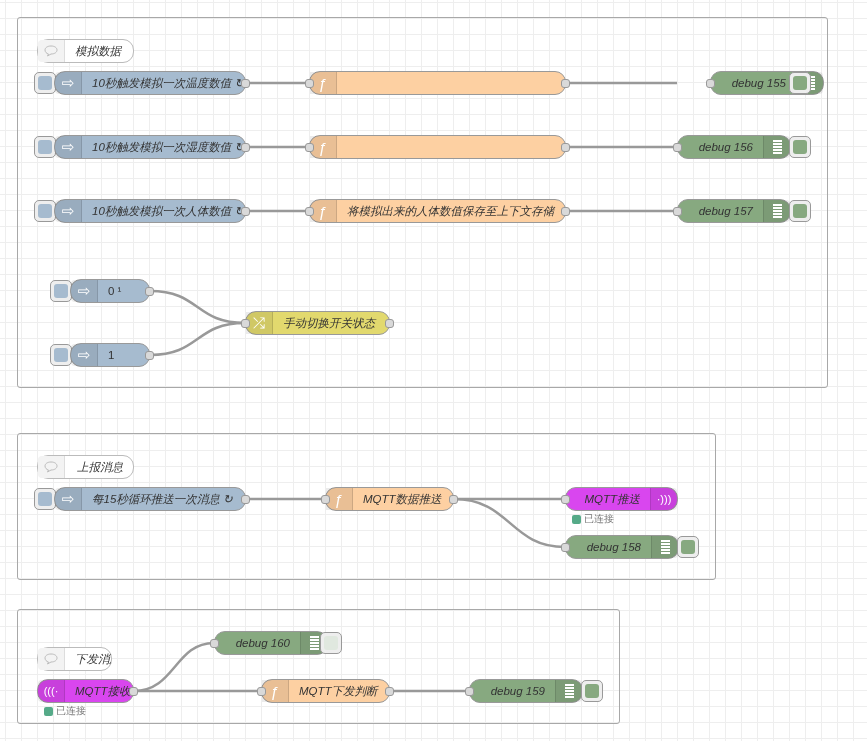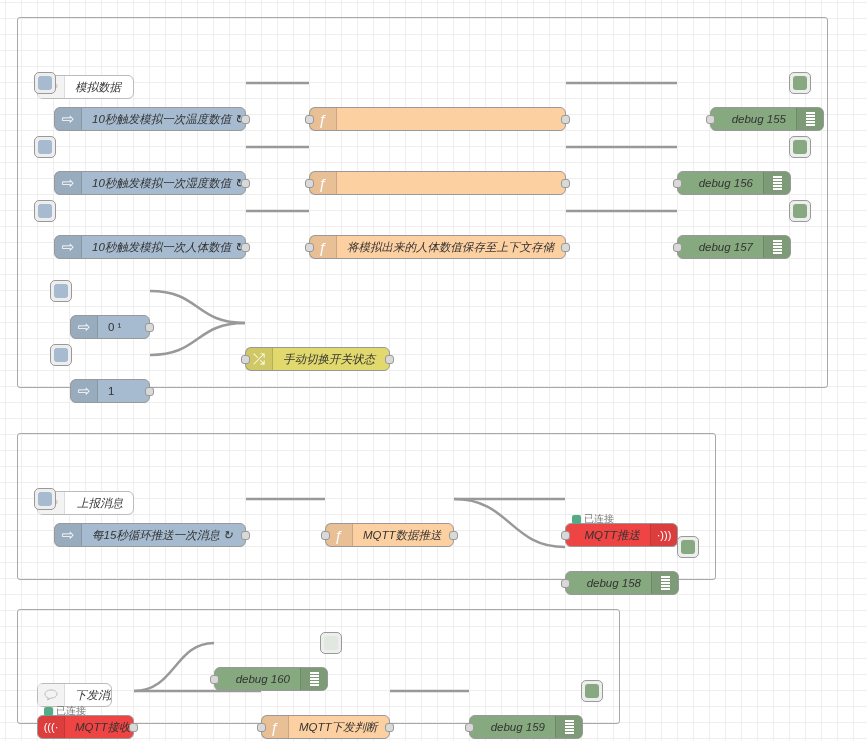--- a/index.html
+++ b/index.html
@@ -13,23 +13,23 @@
     background-position:5px 2px;
     font-family:"Liberation Sans", sans-serif;
   }
   .group {
     position:absolute; border:1.5px solid #a8a8a8; border-radius:3px;
     box-sizing:border-box;
   }
   #wires { position:absolute; left:0; top:0; width:867px; height:741px; pointer-events:none; }
   #wires path { fill:none; stroke:#999999; stroke-width:2.5; }
   .node {
-    position:absolute; height:24px; border:1px solid #999; border-radius:6px;
+    position:absolute; height:24px; border:1px solid #999; border-radius:11px;
     box-sizing:border-box; display:flex; align-items:center;
-    font-size:11.5px; font-style:italic; color:#333;margin-top:36px;
+    font-size:11.5px; font-style:italic; color:#333;
   }
   .node .icon {
     width:26px; height:100%; display:flex; align-items:center; justify-content:center;
     background:rgba(0,0,0,0.08); border-right:1px solid rgba(0,0,0,0.12);
     color:#fff; font-size:15px; font-style:normal; flex:none;
   }
   .node .icon.right { border-right:none; border-left:1px solid rgba(0,0,0,0.12); }
   .node .icon:first-child { border-radius:4px 0 0 4px; }
   .node .icon.right { border-radius:0 4px 4px 0; }
   .node .label { flex:1; padding:0 10px; white-space:nowrap; overflow:hidden; }
@@ -37,21 +37,21 @@
   .port {
     position:absolute; width:9px; height:9px; background:#d9d9d9;
     border:1px solid #999; border-radius:3px; box-sizing:border-box; top:7px;
   }
   .port.in { left:-5px; }
   .port.out { right:-5px; }
   .inject { background:#a6bbcf; }
   .func { background:#fdd0a2; }
   .debug { background:#87a980; }
   .change { background:#e2d96e; }
-  .mqtt { background:#ef4444; }
+  .mqtt { background:#d946ef; }
   .comment { background:#ffffff; border-color:#bbb; }
   .comment .icon { background:#f3f3f3; color:#bbb; border-right:1px solid #ddd; }
   .btn-left {
     position:absolute; width:22px; height:22px; border:1px solid #999; border-radius:5px;
     background:#eee; box-sizing:border-box; display:flex; align-items:center; justify-content:center;
   }
   .btn-left .inner { width:14px; height:14px; border-radius:3px; background:#a6bbcf; }
   .btn-right {
     position:absolute; width:22px; height:22px; border:1px solid #999; border-radius:5px;
     background:#eee; box-sizing:border-box; display:flex; align-items:center; justify-content:center;

